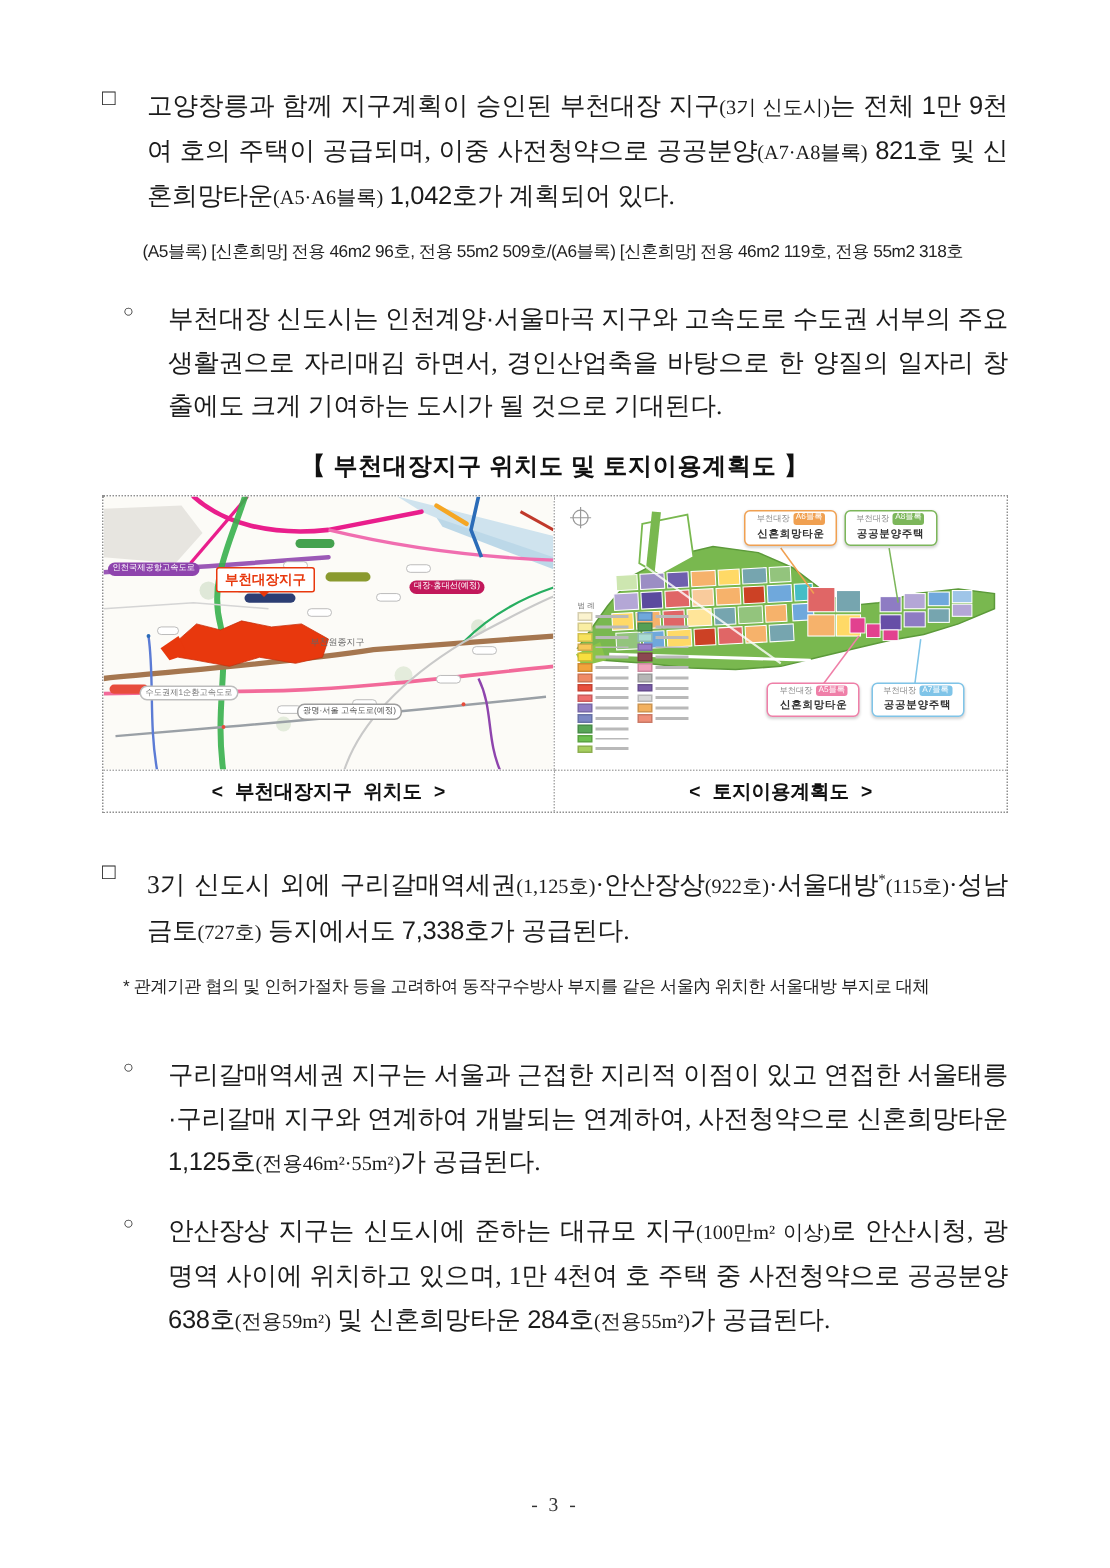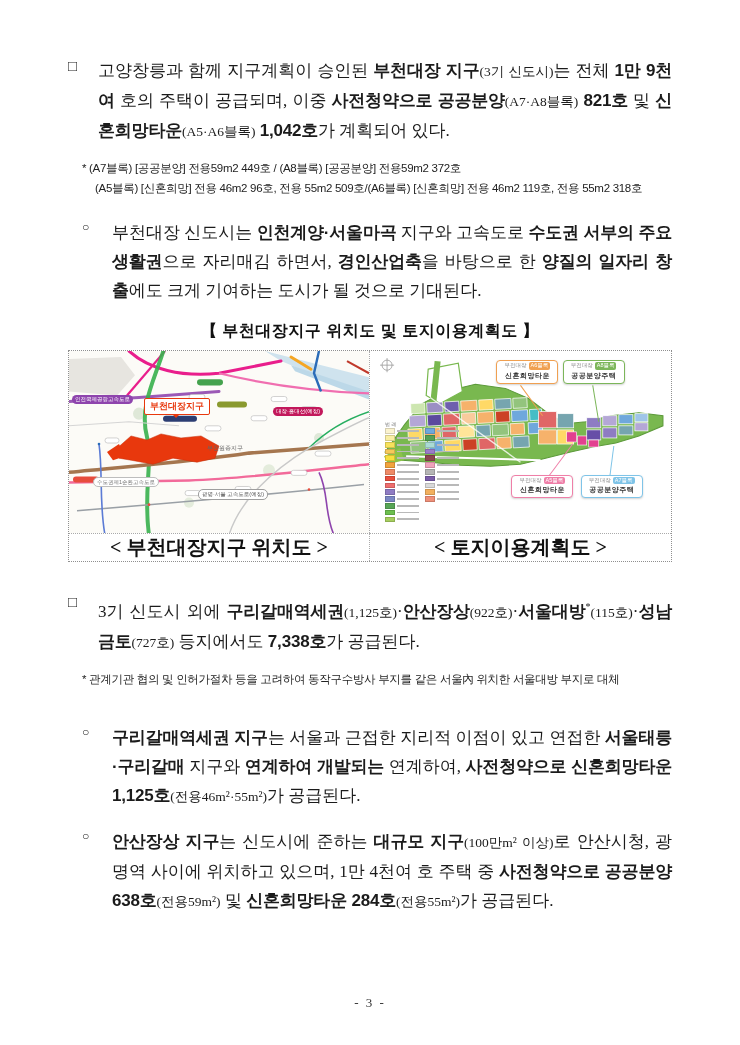--- a/index.html
+++ b/index.html
@@ -7,38 +7,38 @@
         font-family:"Liberation Serif","DejaVu Serif",serif;color:#1b1b1b;}
   .content{padding:56px 68px 0;}
   
   .para{display:flex;margin-bottom:14px;}
   .para .bullet{flex:0 0 30px;font-family:"Liberation Sans",sans-serif;color:#222;}
   .para .ptext{flex:1;text-align:justify;font-size:17px;line-height:29px;}
   .bullet.sq{font-size:15px;padding-top:1px;}
   .bullet.ci{font-size:12px;padding-top:2px;padding-left:2px;}
   .para.sub{padding-left:12px;}
   .seg-n{}
-  .seg-b{font-family:"Liberation Sans","DejaVu Sans",sans-serif;font-weight:700;letter-spacing:-0.2px;}
+  .seg-b{font-family:"Liberation Sans","DejaVu Sans",sans-serif;font-weight:400;letter-spacing:-0.2px;}
   .seg-s{font-size:13.5px;}
   .seg-sup{vertical-align:super;font-size:10px;}
   
   .footnote{margin:-2px 0 20px 14px;font-family:"Liberation Sans","DejaVu Sans",sans-serif;
             font-size:11.5px;line-height:20px;color:#222;letter-spacing:-0.3px;}
   .fn-line{white-space:nowrap;}
   .fn-indent{padding-left:13px;}
   
   .fig-title{text-align:center;font-family:"Liberation Sans",sans-serif;font-weight:700;
              font-size:16px;color:#111;margin:16px 0 8px;letter-spacing:0.5px;}
   .figure{margin:0 68px 30px;border:1px dotted #8f8f8f;display:grid;
           grid-template-columns:1fr 1fr;grid-template-rows:182px 28px;background:#fff;}
   .map-cell{position:relative;overflow:hidden;}
   .map-cell.left{border-right:1px dotted #aaa;}
   .map-cell svg{position:absolute;inset:0;width:100%;height:100%;}
   .cap{border-top:1px dotted #aaa;display:flex;align-items:center;justify-content:center;
-       font-family:Liberation Serif, serif;font-weight:700;font-size:20px;color:#111;}
+       font-family:Liberation Mono, monospace;font-weight:700;font-size:13px;color:#111;}
   .cap.left{border-right:1px dotted #aaa;}
   
   .district{position:absolute;left:25%;top:26%;background:#fff;border:1.5px solid #e8380d;
             color:#e8380d;font-weight:700;font-family:"Liberation Sans",sans-serif;
             font-size:9px;padding:1px 5px;border-radius:2px;white-space:nowrap;z-index:3;}
   .district::after{content:"";position:absolute;left:42%;top:100%;border:4px solid transparent;
             border-top-color:#e8380d;}
   .pill{position:absolute;font-family:"Liberation Sans",sans-serif;font-size:5.5px;line-height:1.25;
         padding:1px 3px;border-radius:5px;white-space:nowrap;z-index:2;}
   .pill.purple{background:#8e44ad;color:#fff;left:1%;top:24%;}
@@ -75,21 +75,20 @@
 
 <div class="page">
   <div class="content">
 
     <div class="para">
       <span class="bullet sq">□</span>
       <div class="ptext"><span class="seg-n">고양창릉과 함께 지구계획이 승인된 </span><span class="seg-b">부천대장 지구</span><span class="seg-s">(3기 신도시)</span><span class="seg-n">는 전체 </span><span class="seg-b">1만 9천여</span><span class="seg-n"> 호의 주택이 공급되며, 이중 </span><span class="seg-b">사전청약으로 공공분양</span><span class="seg-s">(A7·A8블록)</span><span class="seg-n"> </span><span class="seg-b">821호</span><span class="seg-n"> 및 </span><span class="seg-b">신혼희망타운</span><span class="seg-s">(A5·A6블록)</span><span class="seg-n"> </span><span class="seg-b">1,042호</span><span class="seg-n">가 계획되어 있다.</span></div>
     </div>
 
     <div class="footnote">
-      <div class="fn-line">* (A7블록) [공공분양] 전용59m2  449호 / (A8블록) [공공분양] 전용59m2 372호</div>
       <div class="fn-line fn-indent">(A5블록) [신혼희망] 전용 46m2 96호, 전용 55m2 509호/(A6블록) [신혼희망] 전용 46m2 119호, 전용 55m2 318호</div>
     </div>
 
     <div class="para sub">
       <span class="bullet ci">○</span>
       <div class="ptext"><span class="seg-n">부천대장 신도시는 </span><span class="seg-b">인천계양·서울마곡</span><span class="seg-n"> 지구와 고속도로 </span><span class="seg-b">수도권 서부의 주요 생활권</span><span class="seg-n">으로 자리매김 하면서, </span><span class="seg-b">경인산업축</span><span class="seg-n">을 바탕으로 한 </span><span class="seg-b">양질의 일자리 창출</span><span class="seg-n">에도 크게 기여하는 도시가 될 것으로 기대된다.</span></div>
     </div>
 
     <div class="fig-title">【 부천대장지구 위치도 및 토지이용계획도 】</div>
   </div>

